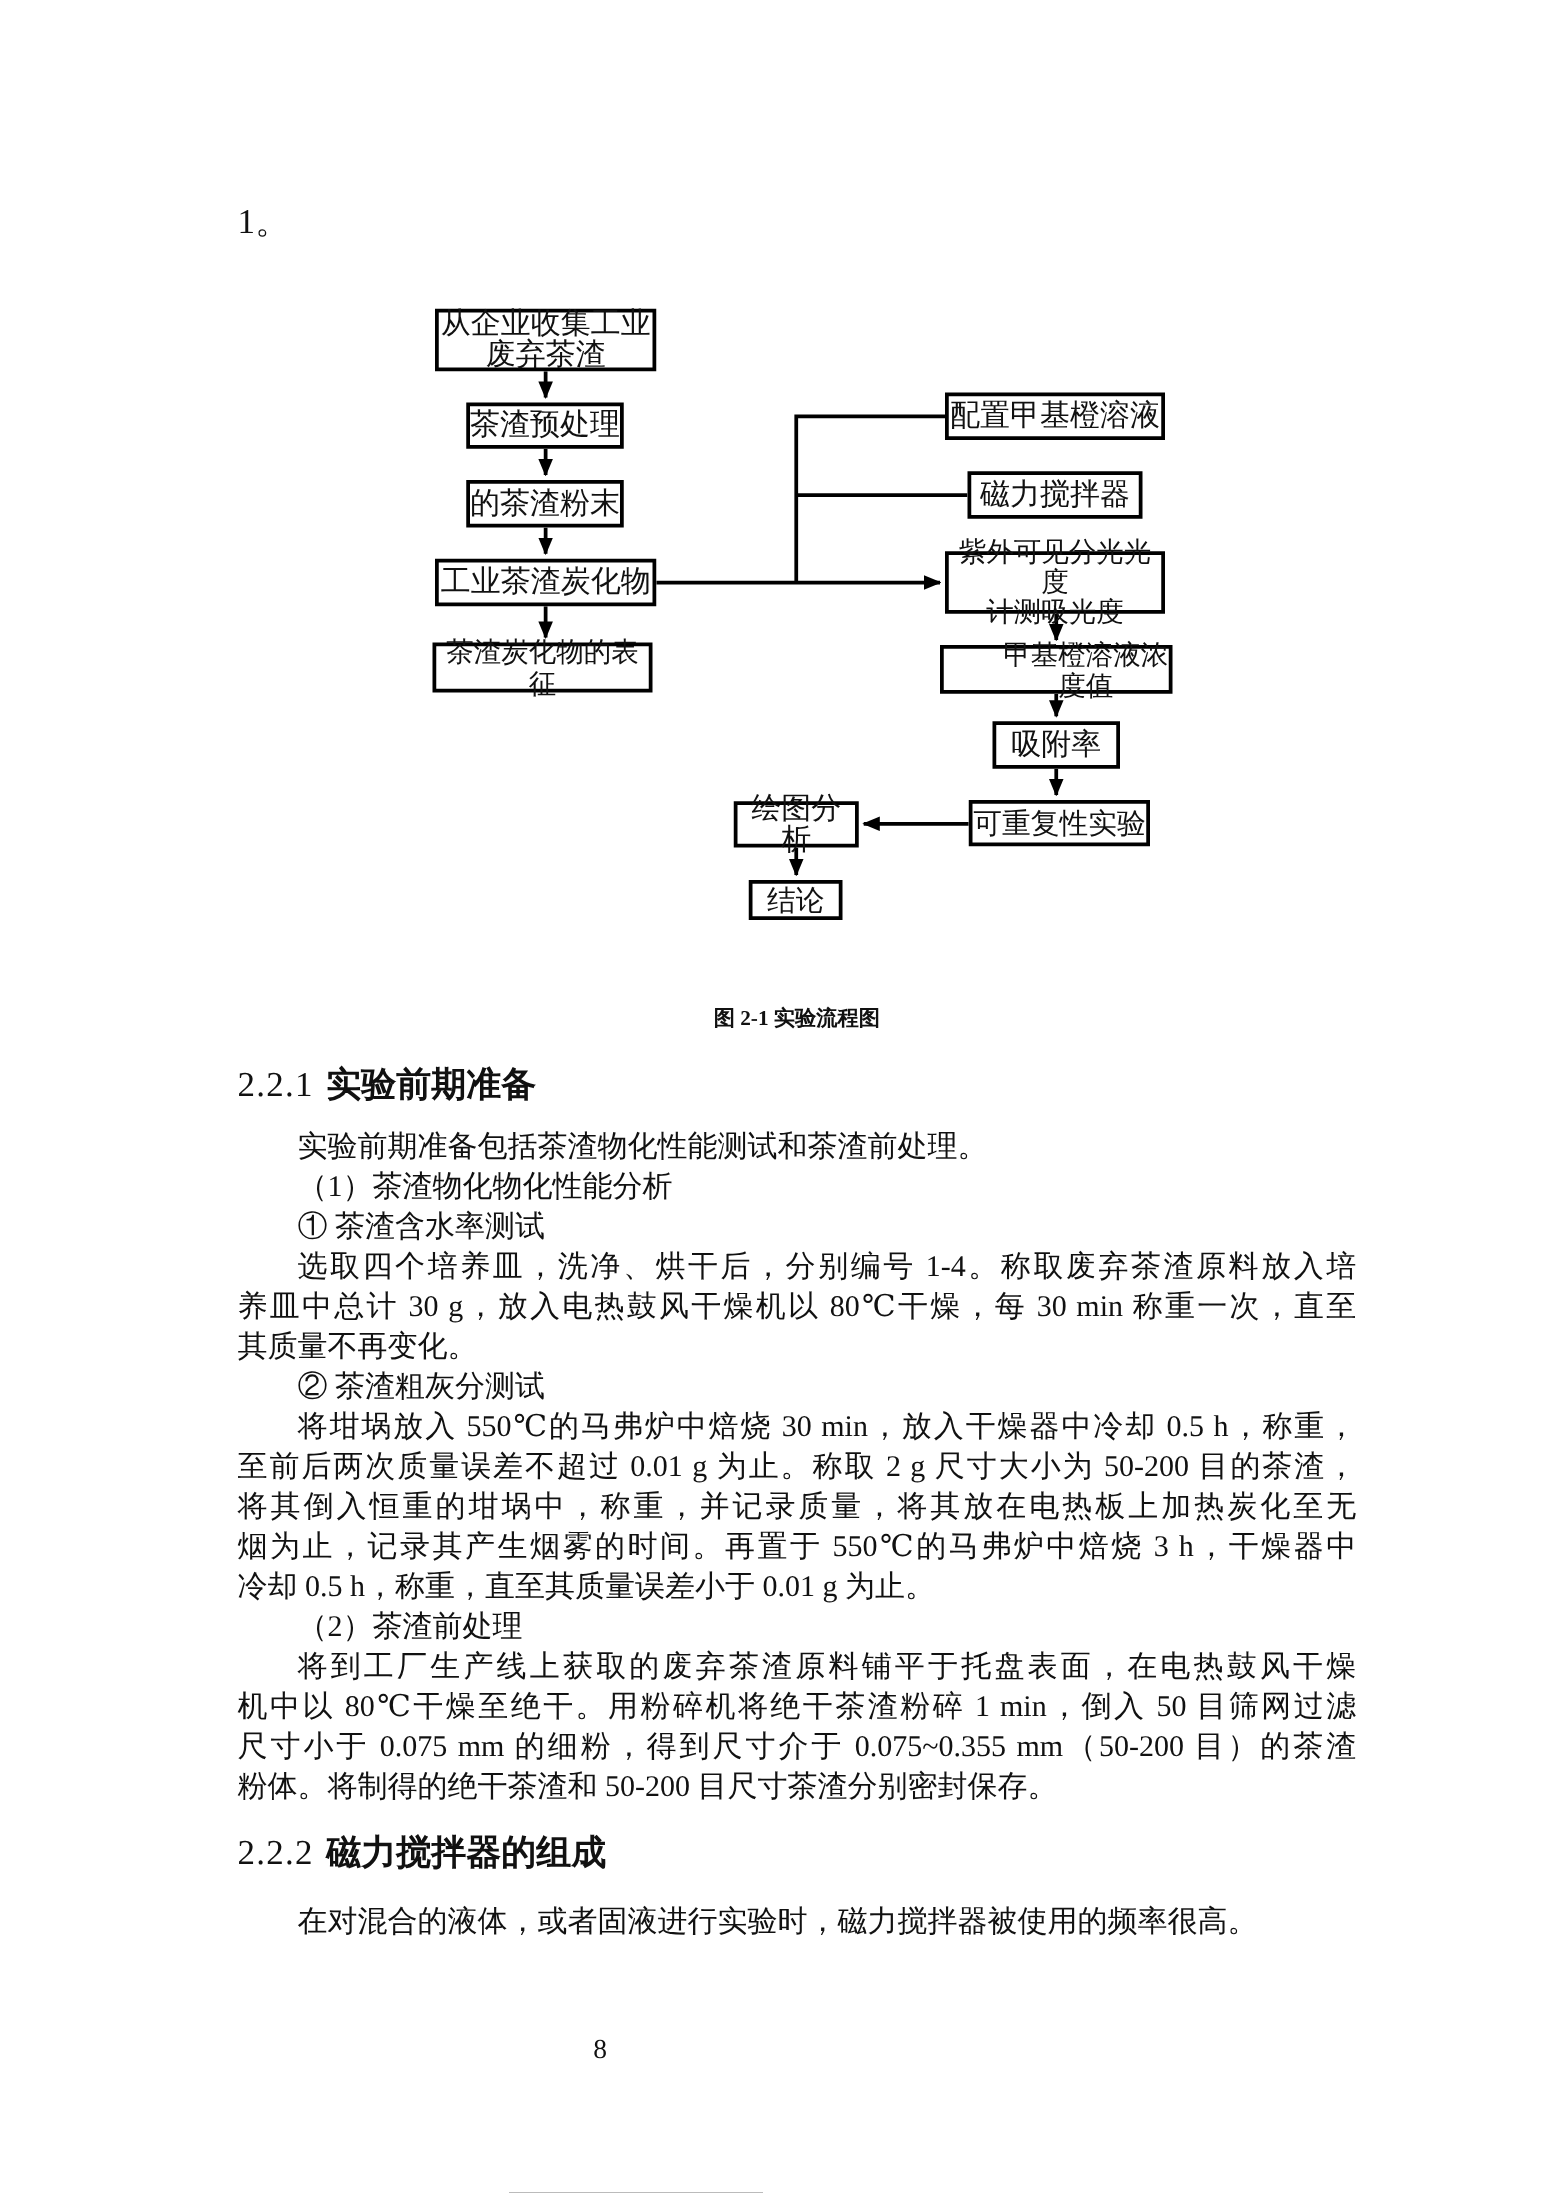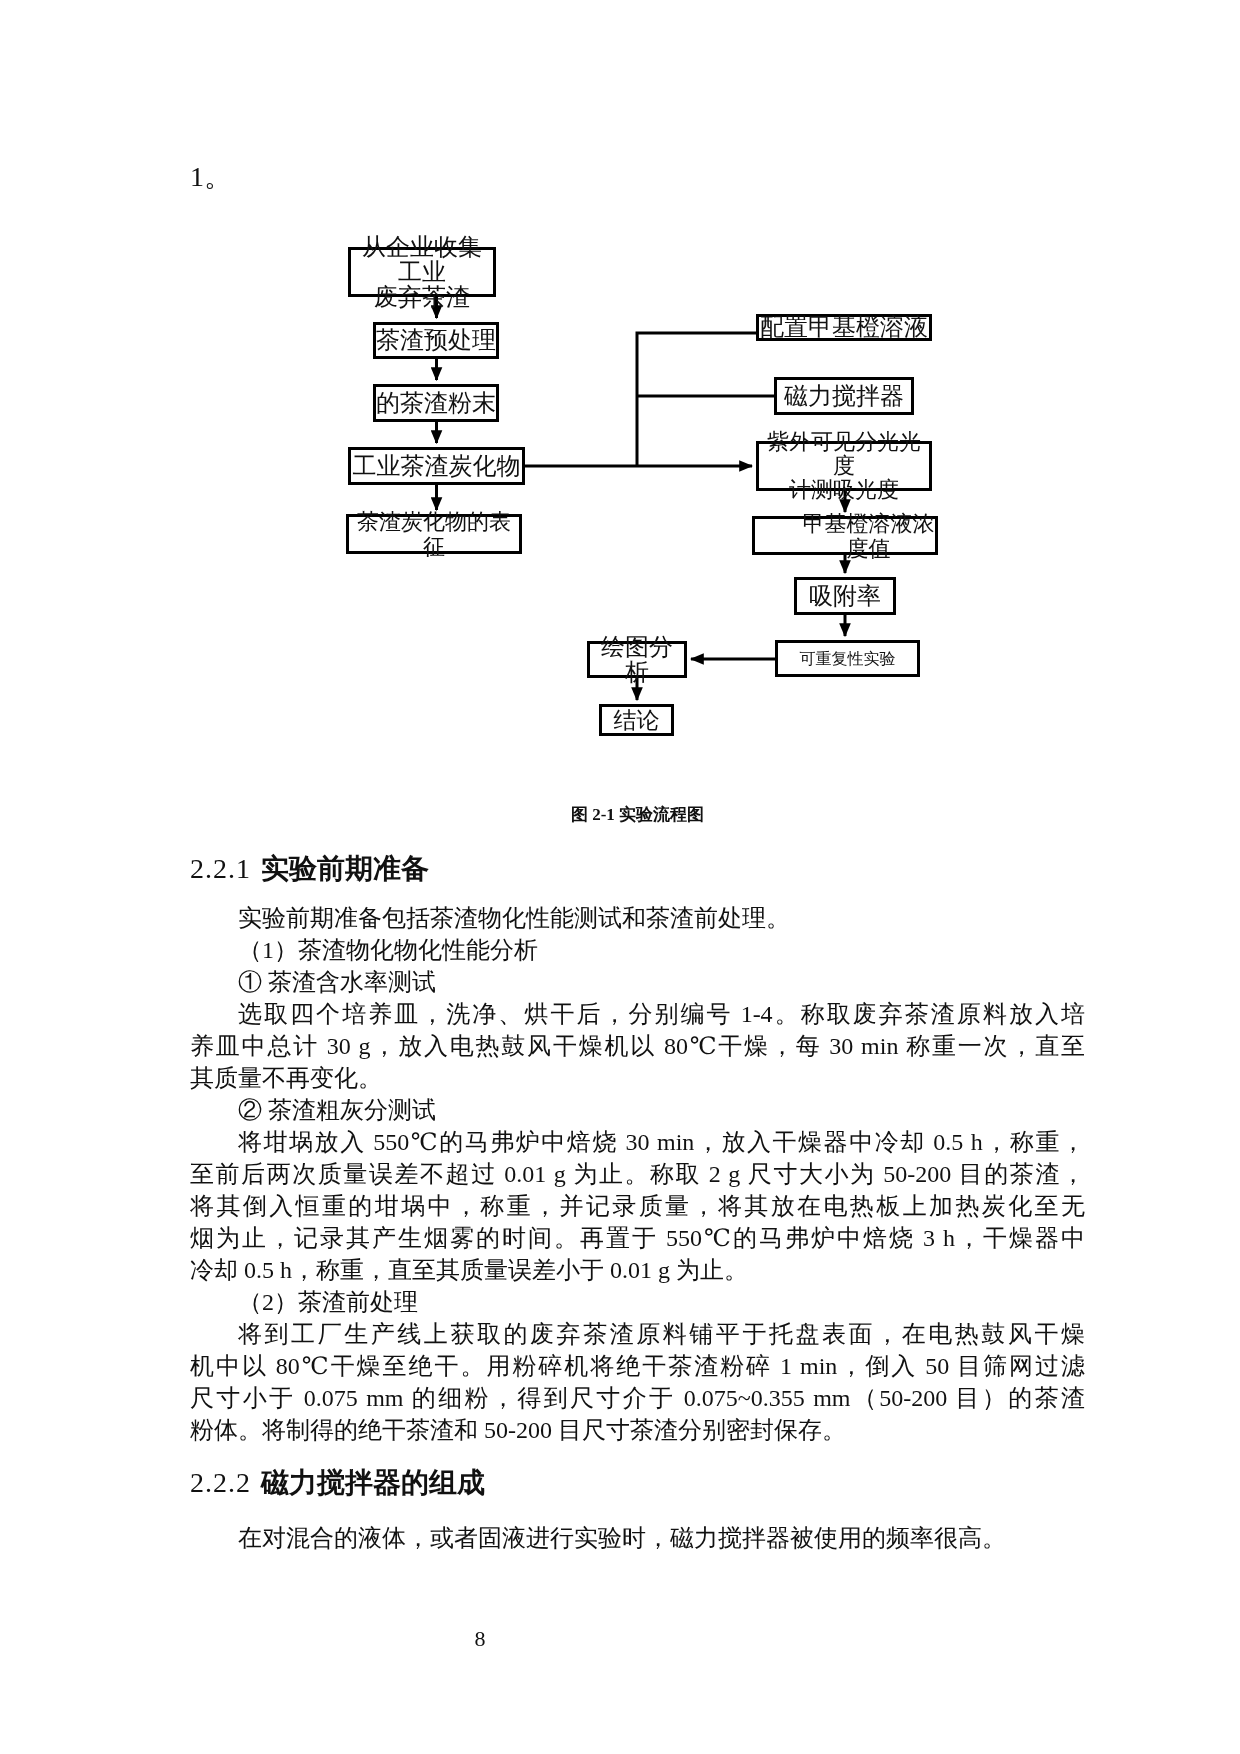--- a/index.html
+++ b/index.html
@@ -9,31 +9,31 @@
     font-family:"Liberation Serif","DejaVu Serif",serif;
   }
   .lead{position:absolute;left:190px;top:158px;font-size:28px;}
   
   .fc-svg{position:absolute;left:0;top:0;width:1240px;height:780px;}
   .fc-box{
     position:absolute;box-sizing:border-box;border:3px solid #000;background:#fff;
     display:flex;align-items:center;justify-content:center;text-align:center;
     font-size:24px;line-height:25px;white-space:pre-line;
   }
-  .b0{left:348px;top:247px;width:148px;height:50px;}
+  .b0{left:348px;top:247px;width:177px;height:50px;}
   .b1{left:373px;top:322px;width:126px;height:37px;}
   .b2{left:373px;top:384px;width:126px;height:38px;}
   .b3{left:348px;top:447px;width:177px;height:38px;}
   .b4{left:346px;top:514px;width:176px;height:40px;font-size:22px;}
-  .b5{left:756px;top:314px;width:176px;height:27px;}
+  .b5{left:756px;top:314px;width:176px;height:38px;}
   .b6{left:774px;top:377px;width:140px;height:38px;}
   .b7{left:756px;top:441px;width:176px;height:50px;font-size:22px;line-height:24px;}
   .b8{left:752px;top:516px;width:186px;height:39px;font-size:22px;padding-left:47px;}
   .b9{left:794px;top:577px;width:102px;height:38px;}
-  .b10{left:775px;top:640px;width:145px;height:37px;font-size:16px;}
+  .b10{left:775px;top:640px;width:145px;height:37px;font-size:23px;}
   .b11{left:587px;top:641px;width:100px;height:37px;}
   .b12{left:599px;top:704px;width:75px;height:32px;font-size:23px;}
   
   .flow{position:absolute;left:190px;top:800px;width:895px;}
   .caption{font-size:17px;font-weight:bold;text-align:center;line-height:30px;}
   .sec-h{font-size:28px;line-height:34px;font-weight:normal;margin:0;}
   .sec-h .num{letter-spacing:1px;}
   .sec-h .ttl{font-weight:bold;margin-left:10px;}
   .h1{margin-top:22px;}
   .h2{margin-top:20px;}

